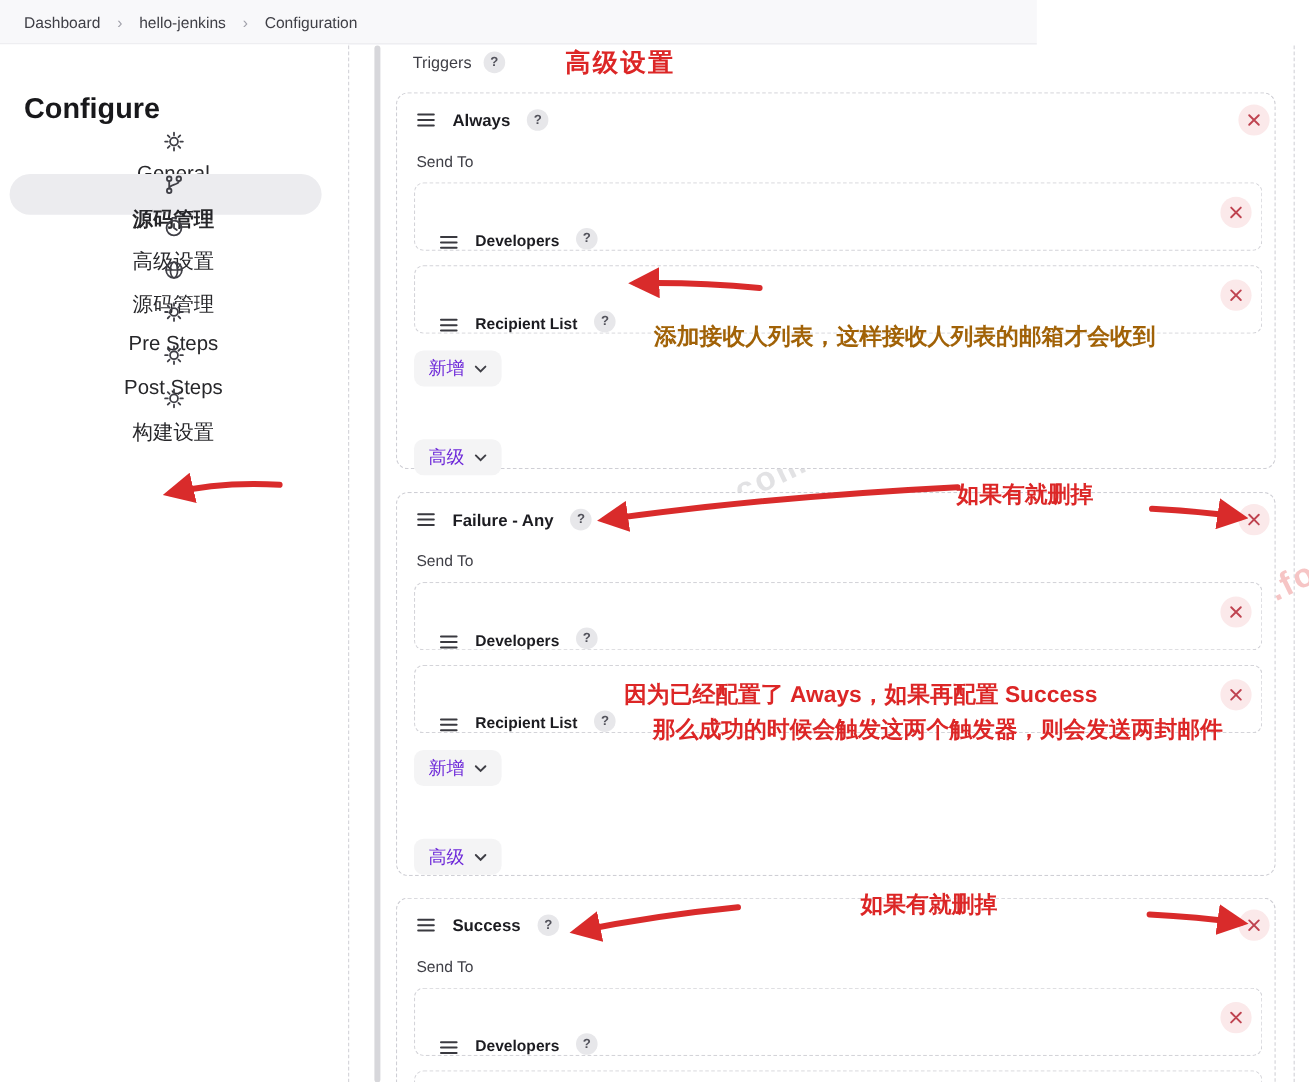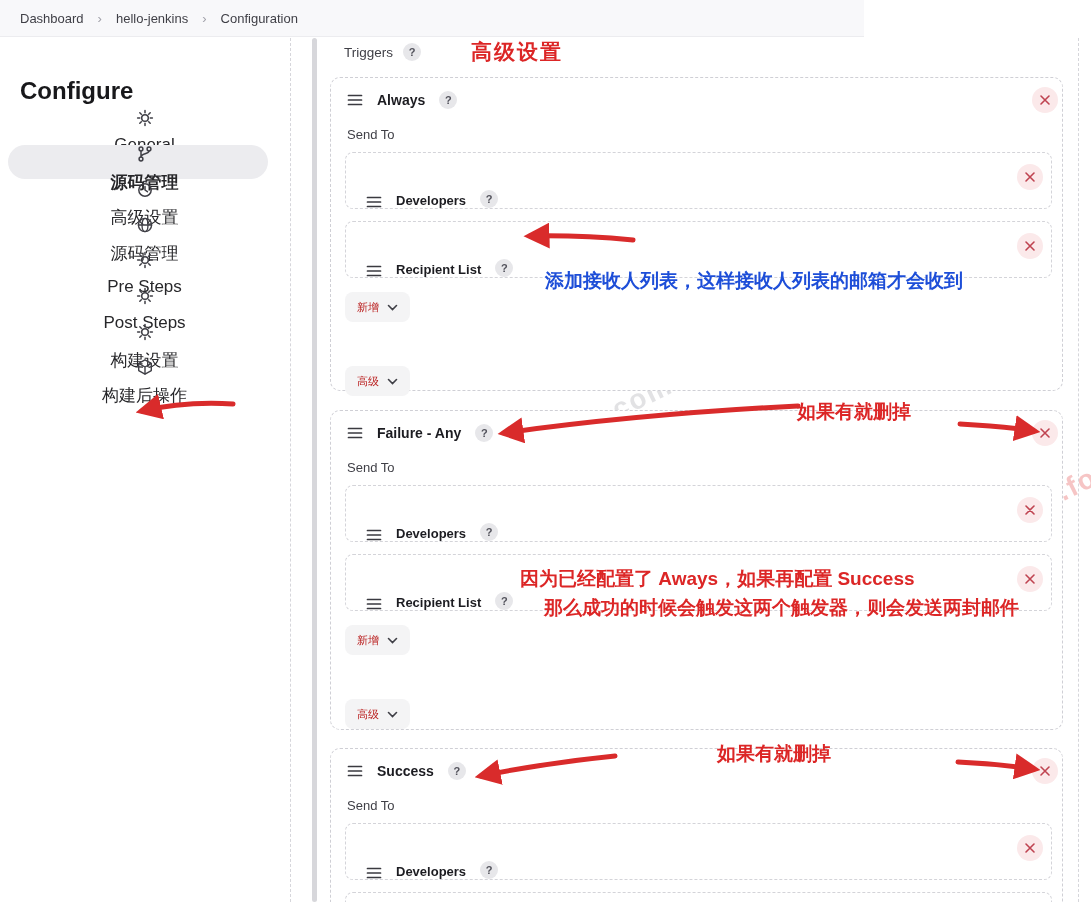--- a/index.html
+++ b/index.html
@@ -44,21 +44,21 @@
   .t-close { position:absolute; right:4px; top:0px; }
   .close-btn { width:26px; height:26px; border-radius:50%; background:#fbe9ea; border:none;
     display:flex; align-items:center; justify-content:center; cursor:pointer; }
   .sendto { margin:14px 0 10px 16px; font-size:13px; color:#3f3f46; }
   .recipients { display:flex; flex-direction:column; gap:12px; margin:0 10px 0 14px; }
   .recipient-box { position:relative; height:57px; border:1.5px dashed #d4d4d9; border-radius:8px;
     background:#fff; padding:13px 0 0 20px; display:flex; align-items:flex-end; gap:14px; }
   .r-title { font-size:13px; font-weight:700; color:#1c1c21; }
   .recipient-box .close-btn { position:absolute; right:8px; top:11px; }
   .gray-btn { margin:14px 0 0 14px; height:30px; padding:0 12px; border:none; border-radius:8px;
-    background:#f4f4f5; color:#b91c1c; font-size:11px; display:flex; align-items:center; gap:8px; cursor:pointer;
+    background:#f4f4f5; color:#6d28d9; font-size:15px; display:flex; align-items:center; gap:8px; cursor:pointer;
     font-family:inherit;justify-content:space-between; }
   .gray-btn.advanced { margin-top:44px; }
   .drag-handle { cursor:grab; display:inline-flex; }
 
   
   .annotation { position:absolute; color:#dc2626; font-weight:700; pointer-events:none; white-space:nowrap;text-align:right; }
   .ann-lg { font-size:21px; letter-spacing:2px; }
   .ann-md { font-size:19px; }
   .arrows-overlay { position:absolute; left:0; top:0; width:1091px; height:902px; pointer-events:none; }
 
@@ -140,28 +140,20 @@
 
     <span>Post Steps</span>
   </div>
       <div class="side-item">
     <svg width="18" height="18" viewBox="0 0 18 18" fill="none" stroke="#3f3f46" stroke-width="1.5" stroke-linecap="round">
       <circle cx="9" cy="9" r="3.3"></circle>
       <path d="M9 1.6v2.2M9 14.2v2.2M1.6 9h2.2M14.2 9h2.2M3.8 3.8l1.5 1.5M12.7 12.7l1.5 1.5M14.2 3.8l-1.5 1.5M5.3 12.7l-1.5 1.5"></path>
     </svg>
 
     <span>构建设置</span>
-  </div>
-      <div class="side-item">
-
-    <svg width="18" height="18" viewBox="0 0 18 18" fill="none" stroke="#3f3f46" stroke-width="1.4" stroke-linejoin="round">
-      <path d="M9 1.8 15.3 5.4v7.2L9 16.2 2.7 12.6V5.4Z"></path>
-      <path d="M2.7 5.4 9 9l6.3-3.6M9 9v7.2"></path>
-    </svg>
-    <span>构建后操作</span>
   </div>
     </div>
 </div>
 
 <div class="v-dash-left"></div>
 <div class="v-scrollbar"></div>
 <div class="v-dash-right"></div>
 
 <div class="main">
   <div class="section-label">
@@ -330,21 +322,21 @@
     
     
   </div>
         </div>
 
   </div>
     </div>
 </div>
 
 <div class="annotation ann-lg" style="left: 471px; top: 38px; color: rgb(220, 38, 38);">高级设置</div>
-<div class="annotation ann-md" style="left: 545px; top: 268px; color: #1d4ed8;">添加接收人列表，这样接收人列表的邮箱才会收到</div>
+<div class="annotation ann-md" style="left: 545px; top: 268px; color: #a16207;">添加接收人列表，这样接收人列表的邮箱才会收到</div>
 <div class="annotation ann-md" style="left: 797px; top: 399px; color: rgb(220, 38, 38);">如果有就删掉</div>
 <div class="annotation ann-md" style="left: 520px; top: 566px; color: rgb(220, 38, 38);">因为已经配置了 Aways，如果再配置 Success</div>
 <div class="annotation ann-md" style="left: 520px; top: 595px; color: rgb(220, 38, 38); margin-left: 24px;">那么成功的时候会触发这两个触发器，则会发送两封邮件</div>
 <div class="annotation ann-md" style="left: 717px; top: 741px; color: rgb(220, 38, 38);">如果有就删掉</div>
 
 <svg class="arrows-overlay" viewBox="0 0 1091 902">
   <defs>
     <marker id="ah" viewBox="0 0 10 10" refX="7.5" refY="5" markerWidth="5.2" markerHeight="5.2" orient="auto-start-reverse">
       <path d="M0 0 L10 5 L0 10 Z" fill="#d92b2b"></path>
     </marker>

